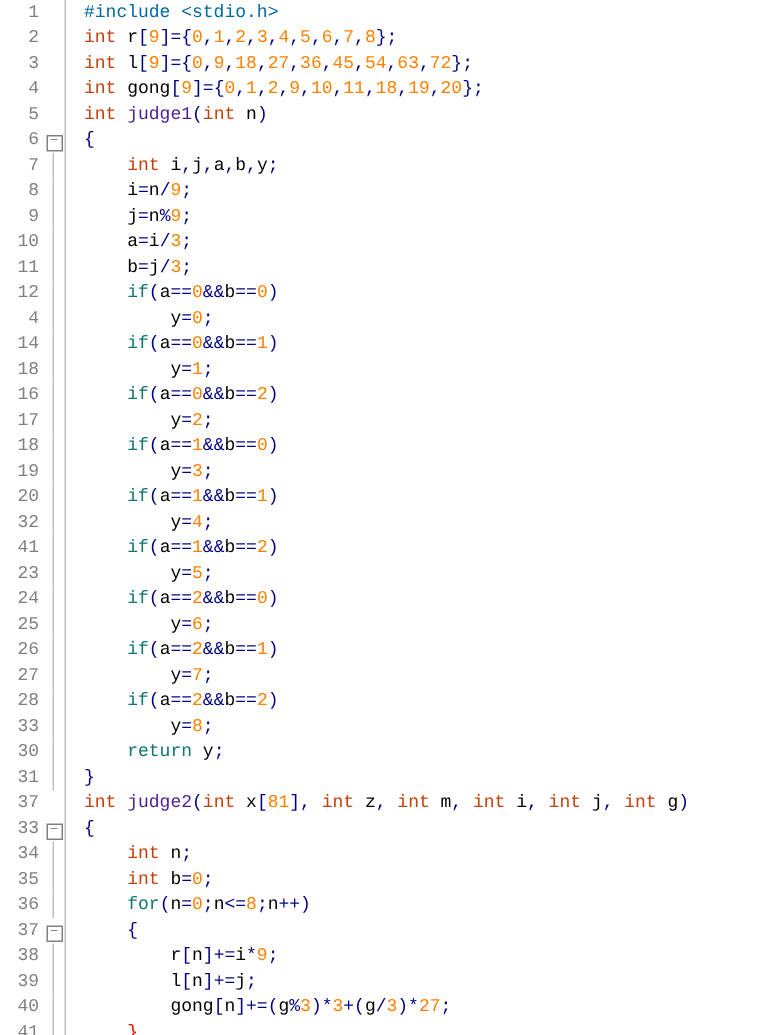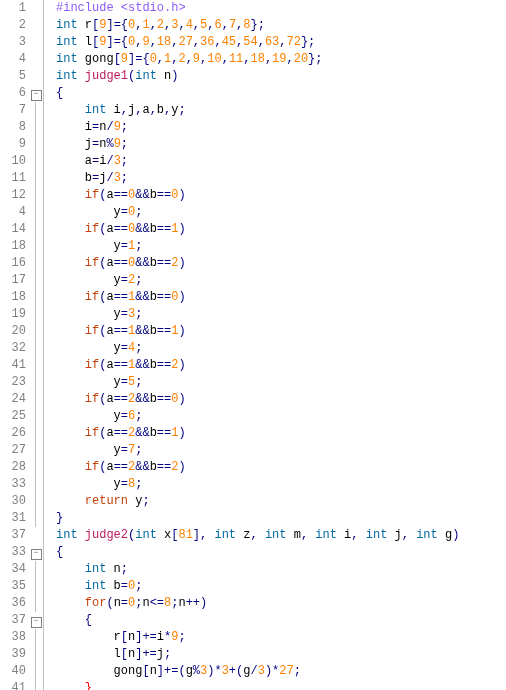--- a/index.html
+++ b/index.html
@@ -7,24 +7,24 @@
   .gutter{display:flex;border-right:1px solid #c0c0c0;background:#fff;user-select:none}
   .lncol{width:26px;text-align:right;color:#808080;padding-right:3px}
   .lncol div{height:17px}
   .foldcol{width:14px;text-align:center;color:#808080}
   .foldcol div{height:17px;position:relative}
   .fold-box{display:inline-block;width:9px;height:9px;line-height:7px;border:1px solid #808080;color:#808080;font-size:9px;margin-top:3px;background:#fff}
   .fold-line{height:17px}
   .fold-line::after{content:"";position:absolute;left:50%;margin-left:-1px;top:0;bottom:0;width:0;border-left:1px solid #c0c0c0}
   .code{flex:1;padding-left:12px;white-space:pre}
   .code .line{height:17px;color:#000}
-  .dir{color:#8b5cf6}
-  .kw{color:#c2410c}
-  .tp{color:#0369a1}
-  .fn{color:#be185d}
+  .dir{color:#0369a1}
+  .kw{color:#0f766e}
+  .tp{color:#c2410c}
+  .fn{color:#4c1d95}
   .num{color:#ff8000}
   .op{color:#000080}
   .pn{color:#000080}
   .id{color:#000}
   .br{color:#ff0000}
 </style>
 </head>
 <body>
 
 <div class="editor">

